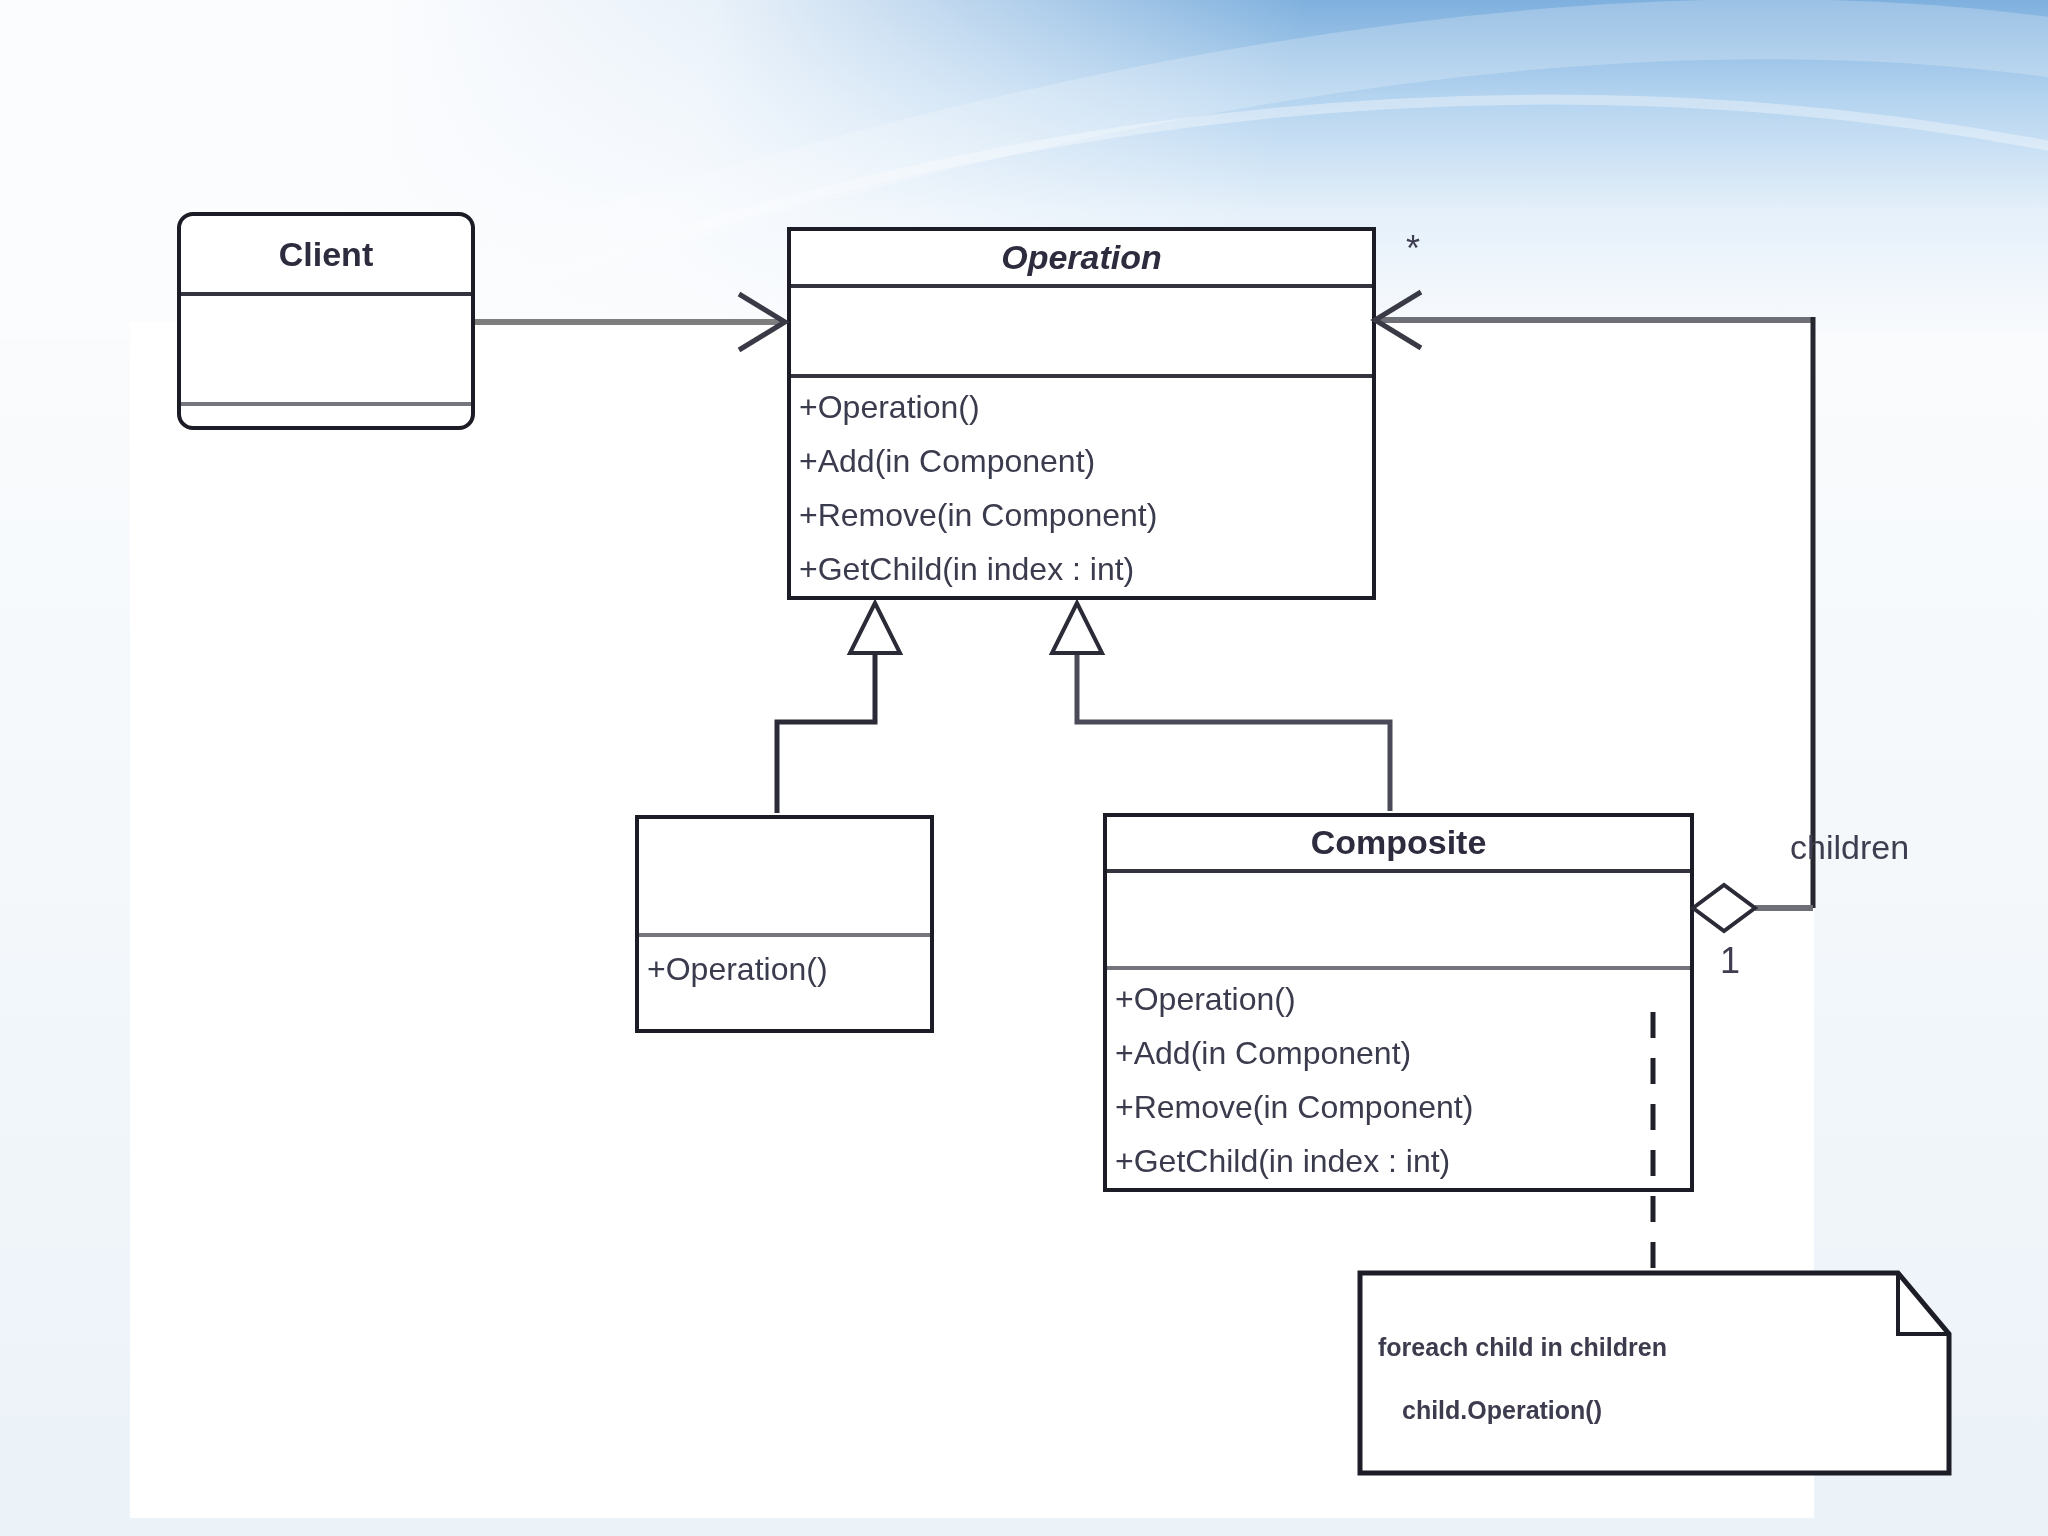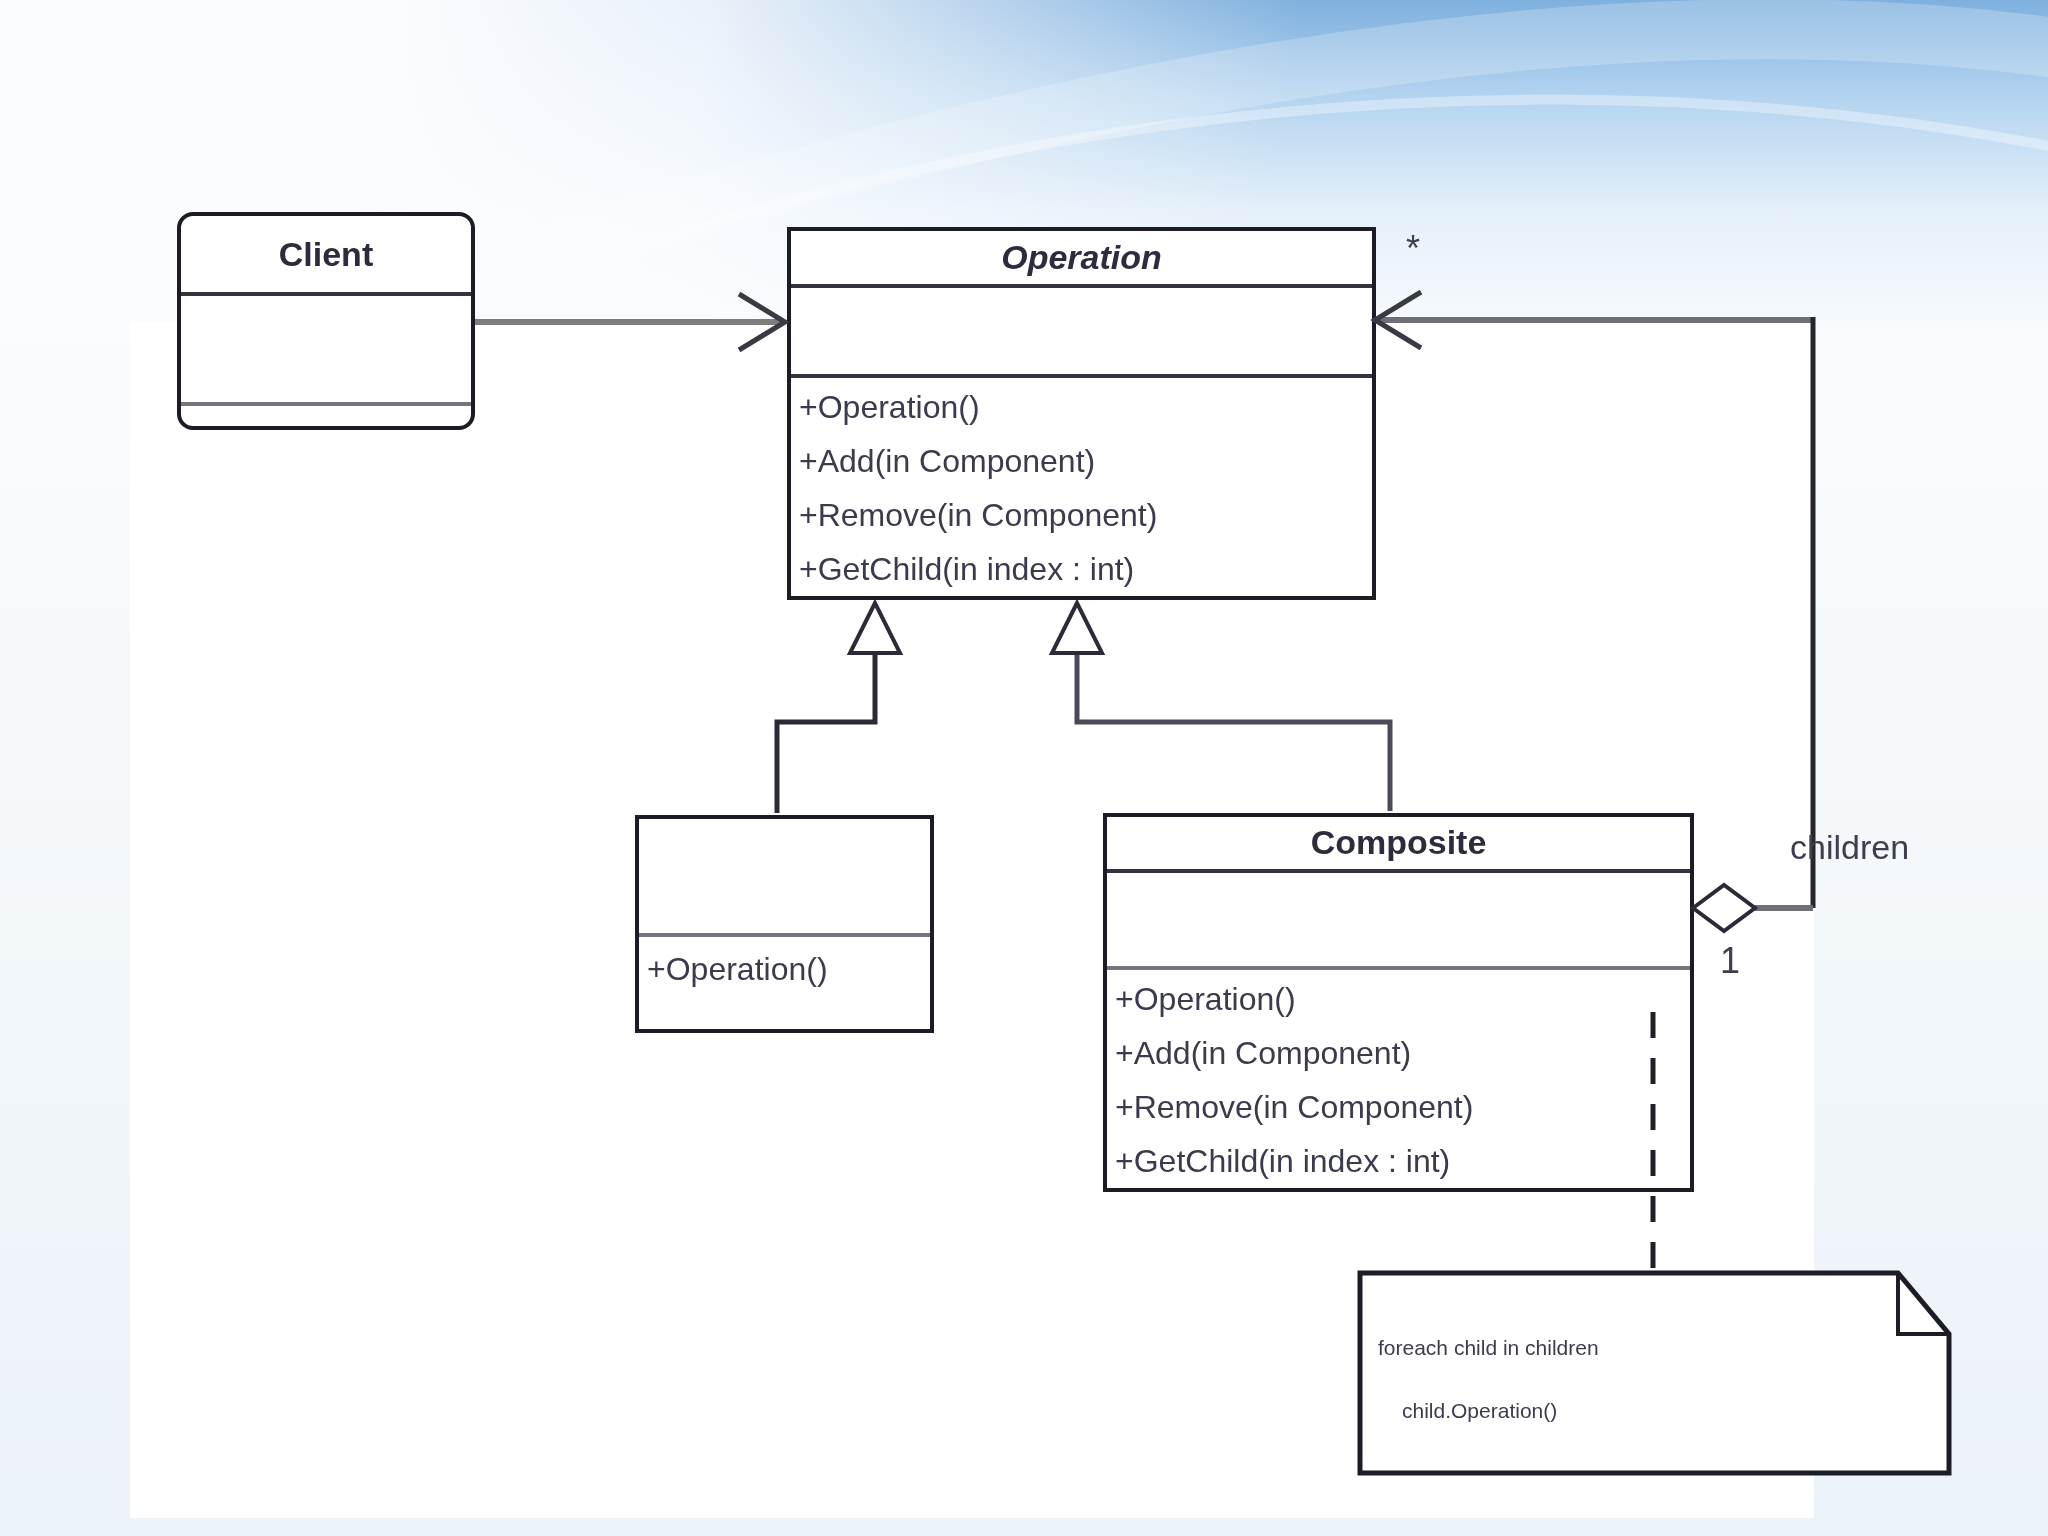--- a/index.html
+++ b/index.html
@@ -88,21 +88,21 @@
 
   
   .lbl { position:absolute; color:#3e3e50; white-space:nowrap; }
   .lbl-star     { left: 1406px; top: 228px; font-size: 36px; }
   .lbl-children { left: 1790px; top: 800px; font-size: 34px; margin-top: 28px; }
   .lbl-one      { left: 1720px; top: 940px; font-size: 36px; }
 
   
   .note-text {
     position:absolute; left: 1378px; top: 1316px; width: 520px;
-    font-size: 21px; line-height: 63px; color: #3c3c4e;
+    font-size: 25px; line-height: 63px; color: #3c3c4e; font-weight: bold;
   }
   .note-line2 { margin-left: 24px; }
 </style>
 </head>
 <body>
 
 <div class="slide">
 
   <div class="band"></div>
   <svg class="band-svg" width="2048" height="340">

